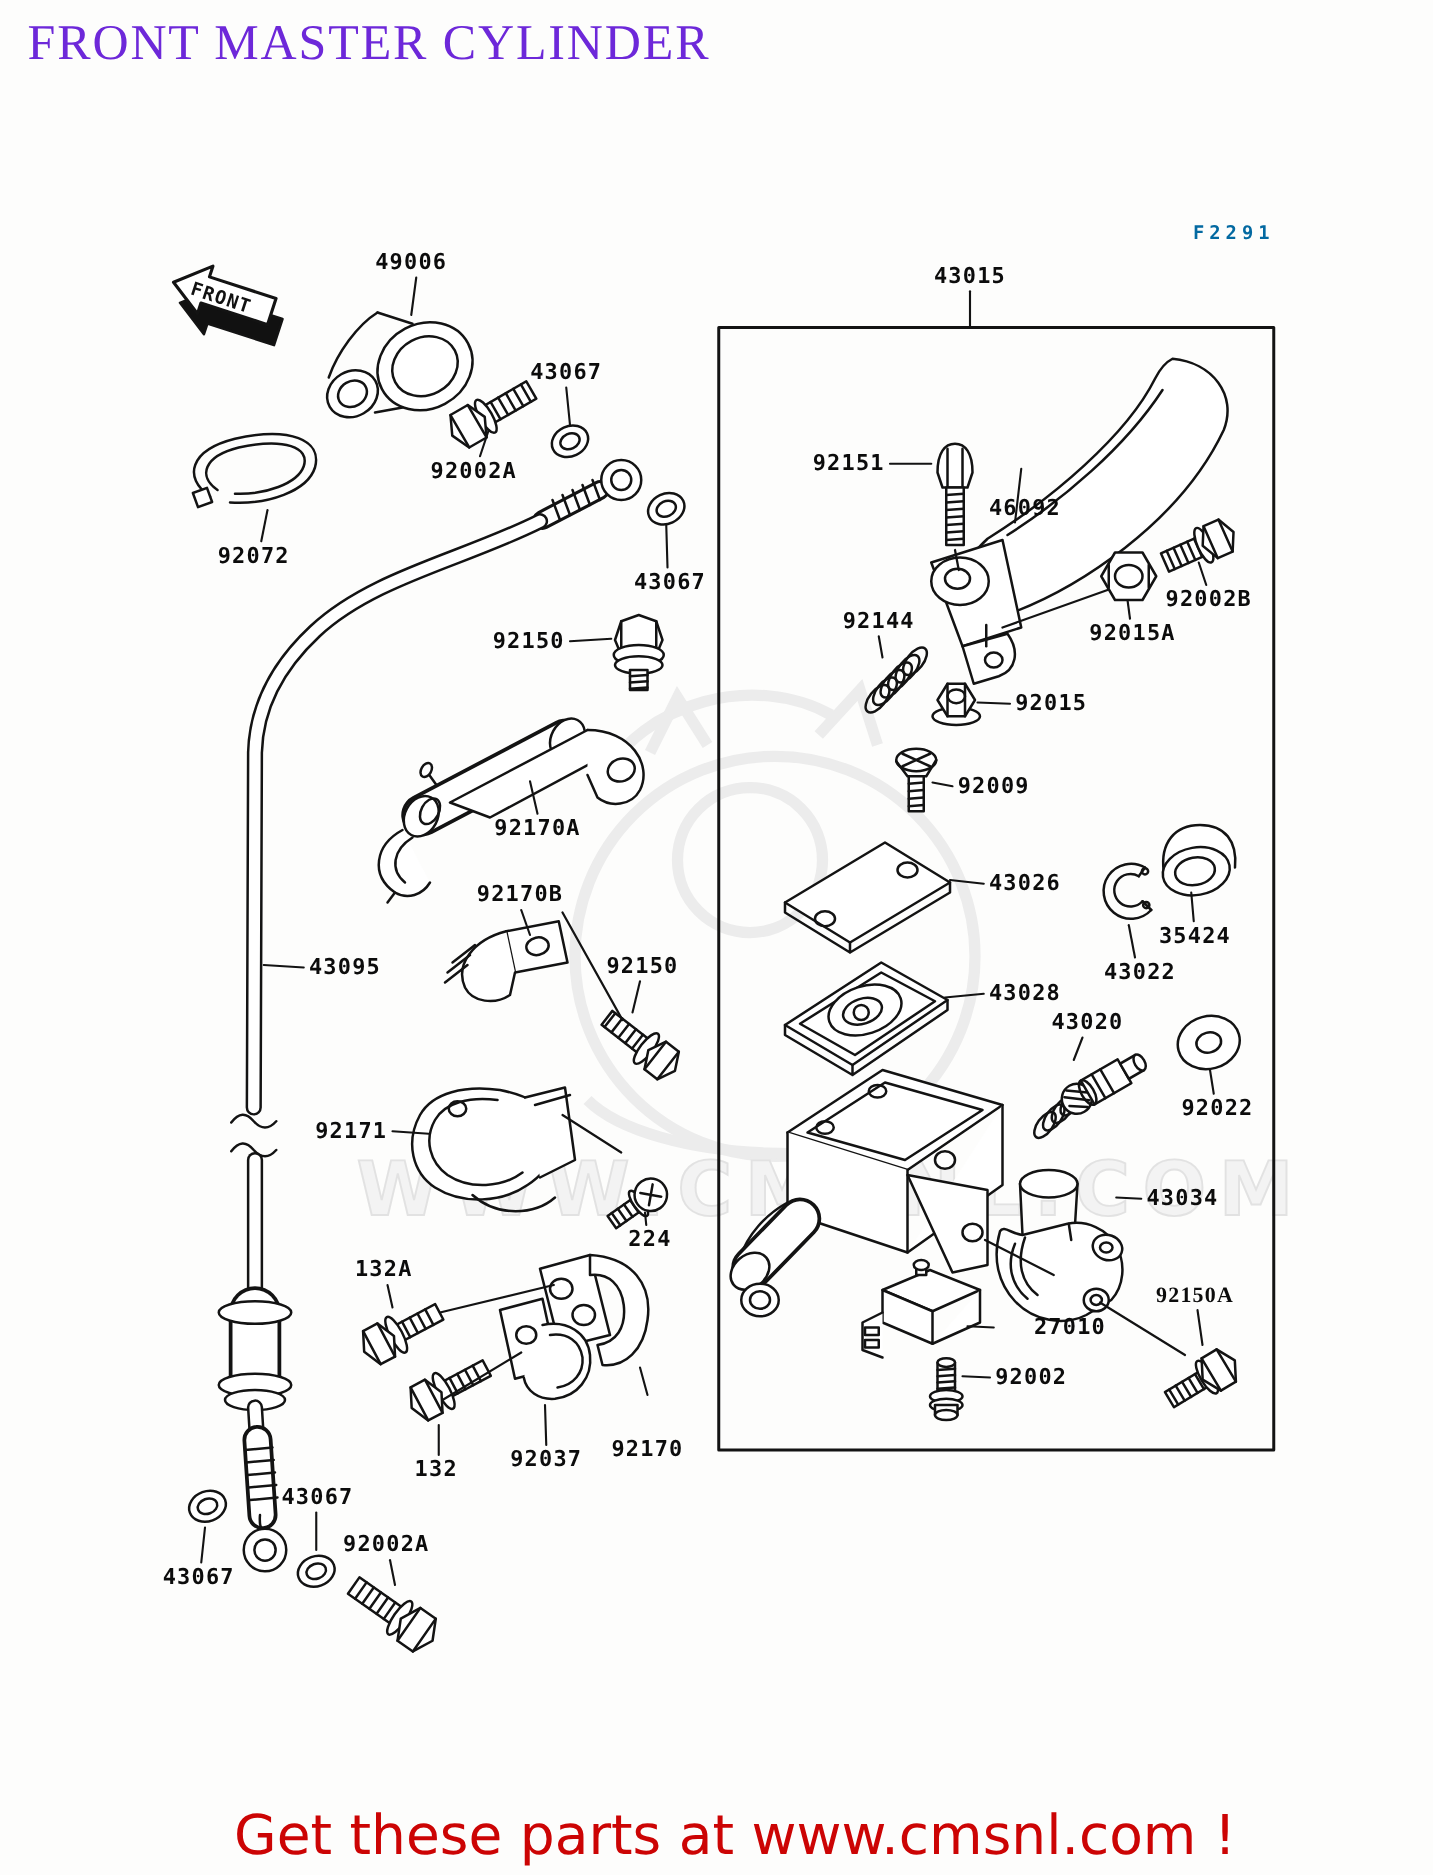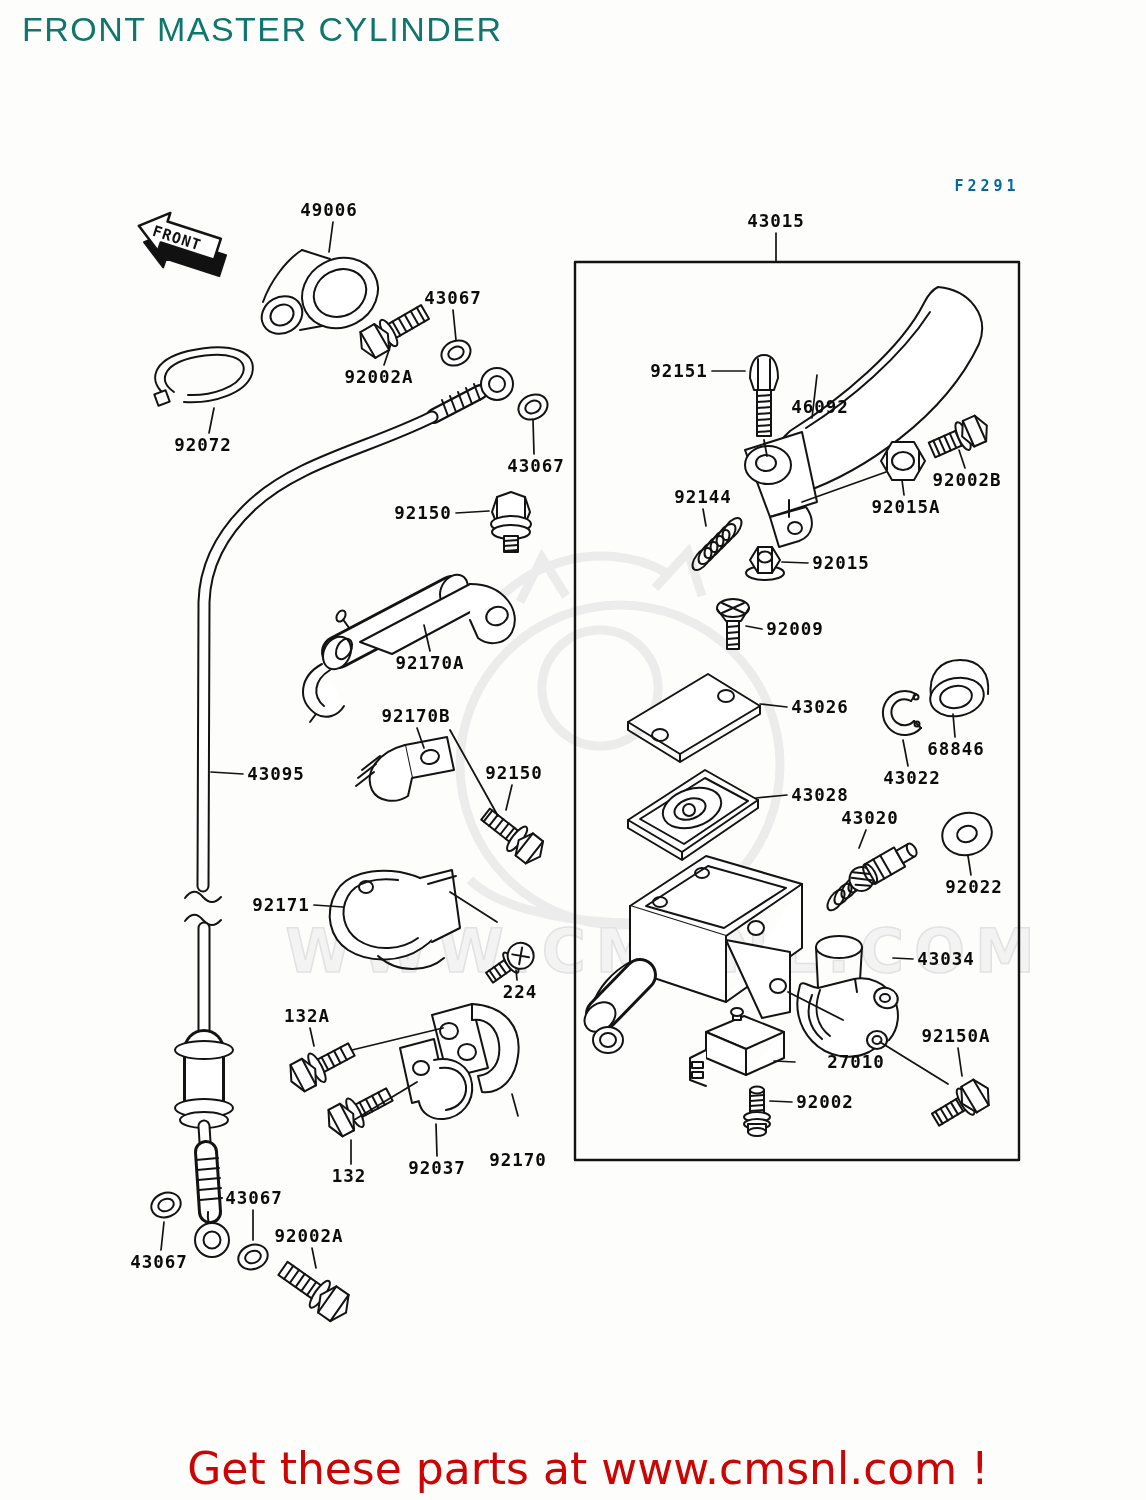--- a/index.html
+++ b/index.html
@@ -2,22 +2,22 @@
 <html><head>
 <meta charset="utf-8">
 <style>
   html,body{margin:0;padding:0;}
   body{
     width:1146px;height:1500px;position:relative;overflow:hidden;
     background:#fdfdfc;font-family:"DejaVu Sans",sans-serif;
   }
   .page-title{
     position:absolute;left:22px;top:10px;
-    font-family:Liberation Sans, sans-serif;font-size:34px;
-    letter-spacing:1.5px;color:#0f766e;white-space:nowrap;
+    font-family:Liberation Serif, serif;font-size:40px;
+    letter-spacing:1.5px;color:#6d28d9;white-space:nowrap;
   }
   .figure-code{
     position:absolute;left:987px;top:186px;transform:translate(-50%,-50%);
     font-family:"DejaVu Sans Mono",monospace;font-weight:bold;
     font-size:15px;letter-spacing:4px;color:#0369a1;
   }
   .part-label{
     position:absolute;transform:translate(-50%,-50%);
     font-family:"DejaVu Sans Mono",monospace;font-weight:bold;
     font-size:17.5px;letter-spacing:1px;color:#0c0c0c;white-space:nowrap;
@@ -458,26 +458,26 @@
     <div class="part-label" style="left: 309px; top: 1236px;">92002A</div>
     <div class="part-label" style="left: 776px; top: 221px;">43015</div>
     <div class="part-label" style="left: 679px; top: 371px;">92151</div>
     <div class="part-label" style="left: 820px; top: 363px; margin-top: 44px;">46092</div>
     <div class="part-label" style="left: 967px; top: 480px;">92002B</div>
     <div class="part-label" style="left: 703px; top: 497px;">92144</div>
     <div class="part-label" style="left: 906px; top: 507px;">92015A</div>
     <div class="part-label" style="left: 841px; top: 563px;">92015</div>
     <div class="part-label" style="left: 795px; top: 629px;">92009</div>
     <div class="part-label" style="left: 820px; top: 707px;">43026</div>
-    <div class="part-label" style="left: 956px; top: 749px;">68846</div>
+    <div class="part-label" style="left: 956px; top: 749px;">35424</div>
     <div class="part-label" style="left: 912px; top: 778px;">43022</div>
     <div class="part-label" style="left: 820px; top: 795px;">43028</div>
     <div class="part-label" style="left: 870px; top: 818px;">43020</div>
     <div class="part-label" style="left: 974px; top: 887px;">92022</div>
     <div class="part-label" style="left: 946px; top: 959px;">43034</div>
-    <div class="part-label" style="left: 956px; top: 1036px;">92150A</div>
+    <div class="part-label" style="left: 956px; top: 1036px; font-family: Liberation Serif, serif;">92150A</div>
     <div class="part-label" style="left: 856px; top: 1062px;">27010</div>
     <div class="part-label" style="left: 825px; top: 1102px;">92002</div>
   </div>
 
 <div class="page-title">FRONT MASTER CYLINDER</div>
 <div class="figure-code">F2291</div>
 <div class="footer-banner">Get these parts at www.cmsnl.com !</div>
 
 </body></html>

